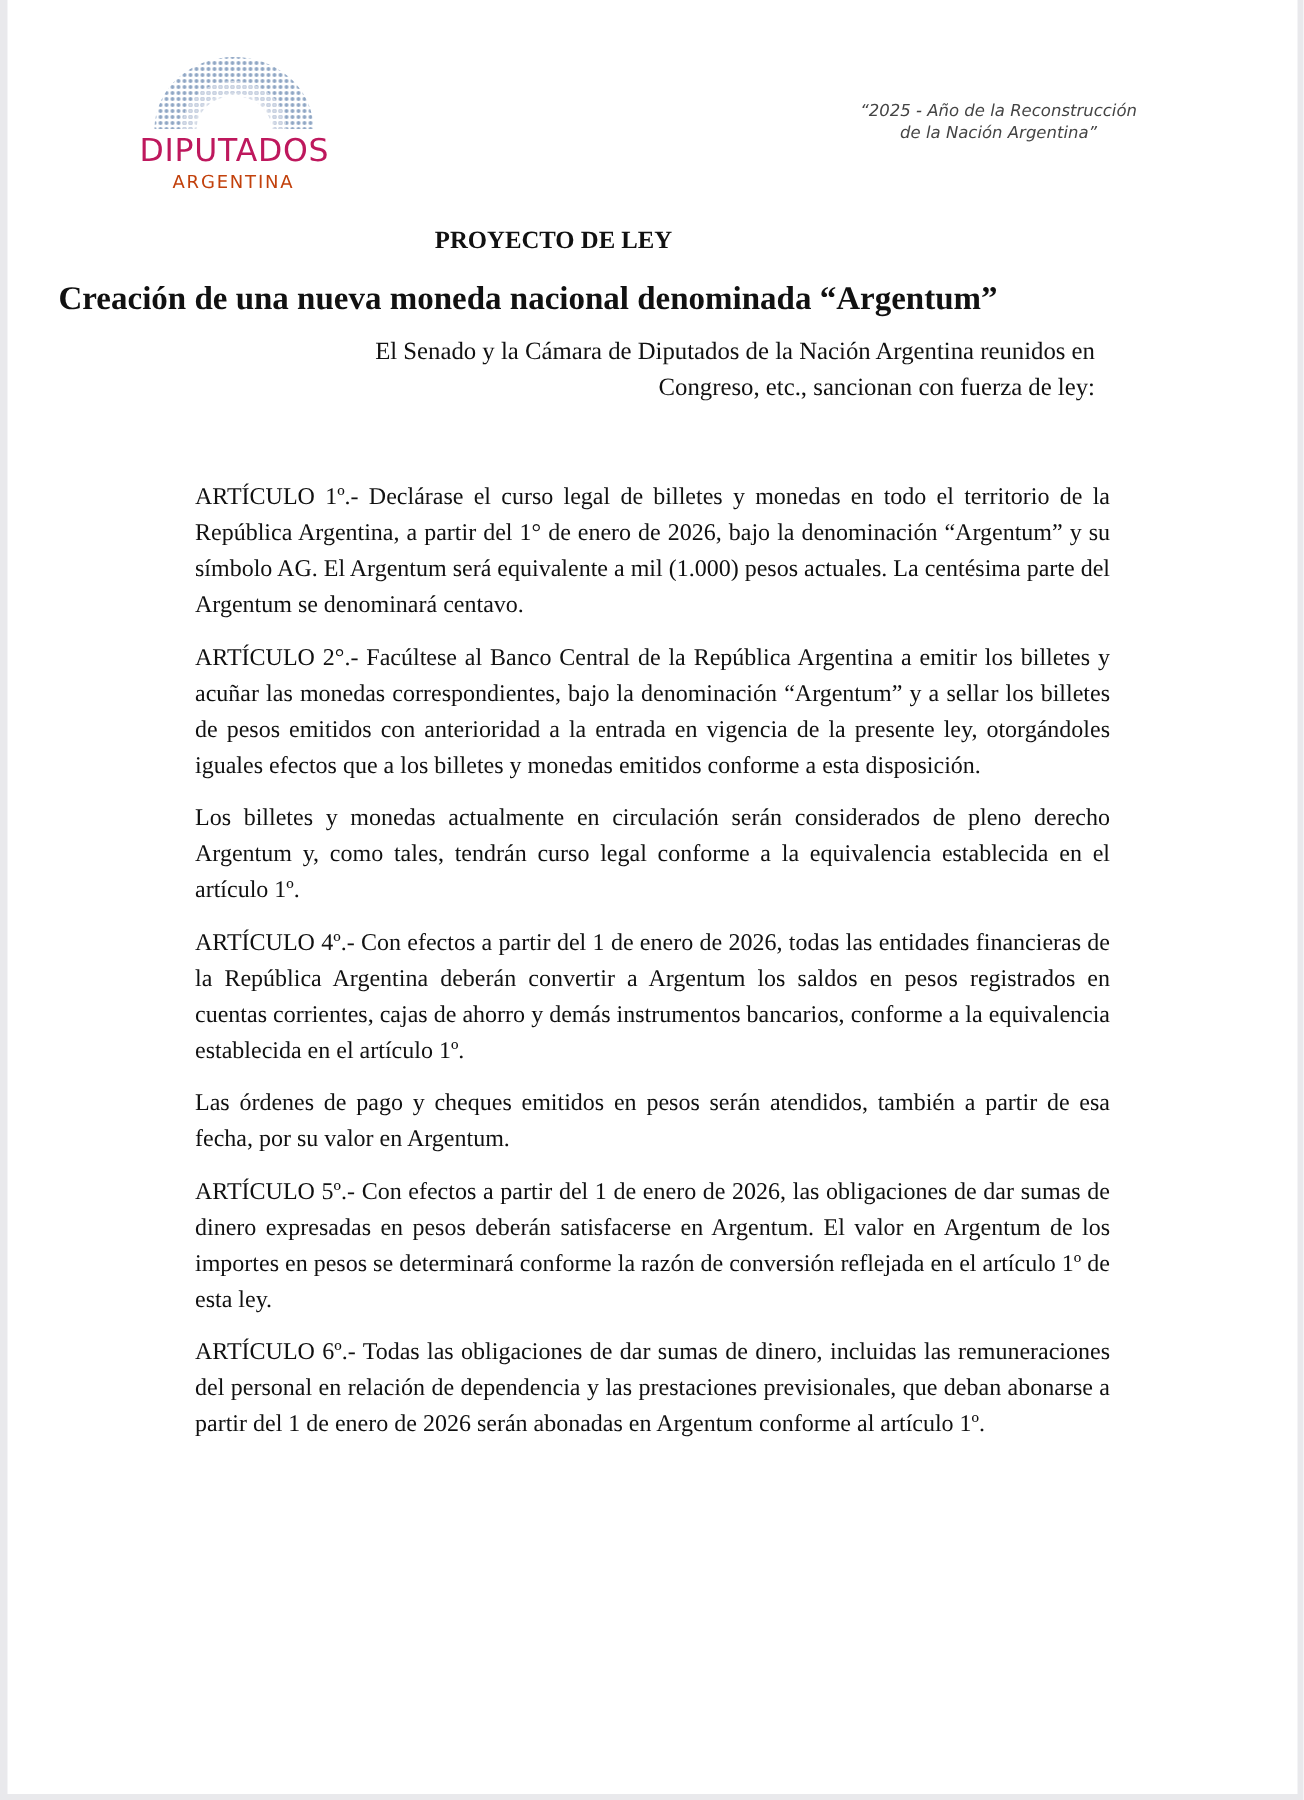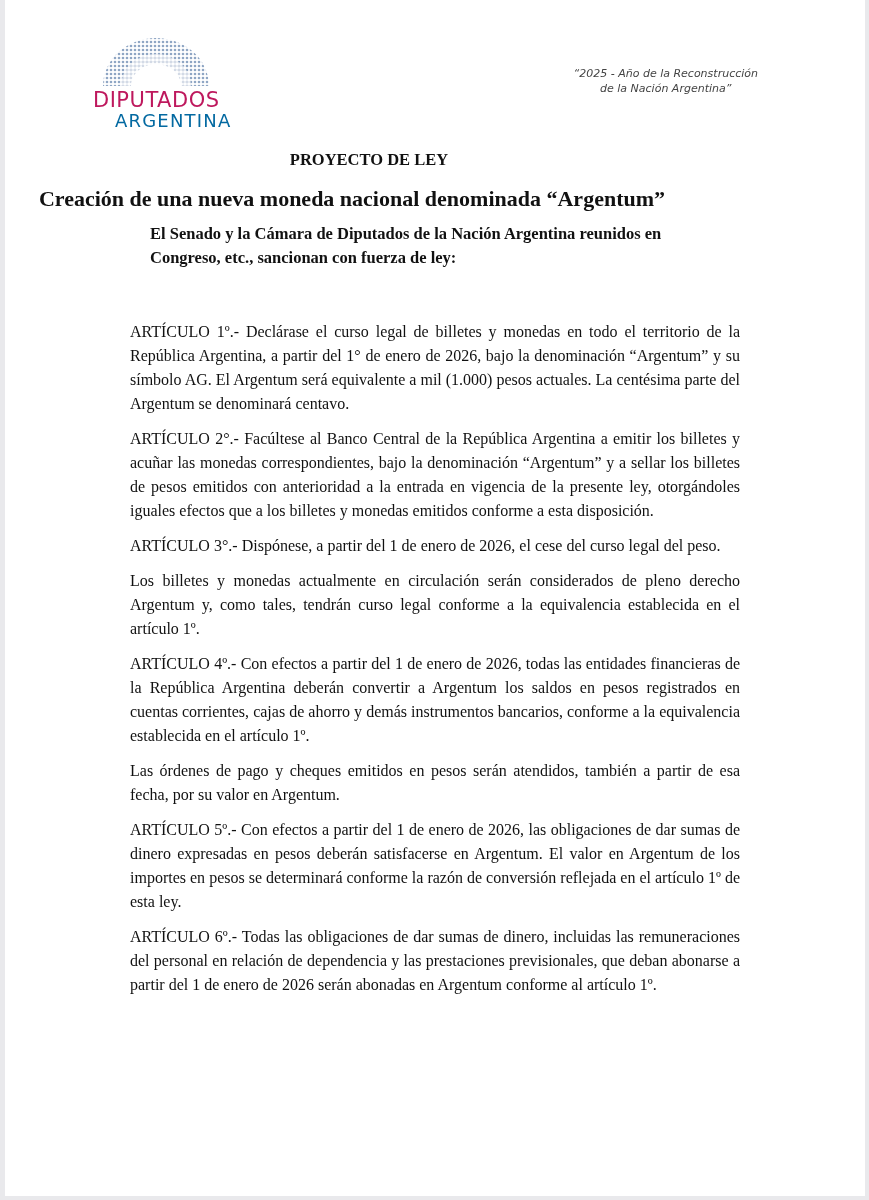--- a/index.html
+++ b/index.html
@@ -1,26 +1,26 @@
 <!DOCTYPE html>
 <html><head>
 <meta charset="utf-8">
 <style>
   html, body { margin:0; padding:0; }
   body { width:869px; height:1200px; background:#e9e9ec; position:relative; overflow:hidden; }
   .page { position:absolute; left:5px; top:0; width:860px; height:1196px; background:#ffffff; }
   .logo { position:absolute; left:93px; top:36px; width:130px; }
   .logo svg { display:block; margin-left:8px; }
   .logo-main { font-family:"DejaVu Sans", sans-serif; font-size:21px; color:#be185d; letter-spacing:0.5px; margin-top:2px; line-height:24px; }
-  .logo-sub { font-family:"DejaVu Sans", sans-serif; font-size:18px; color:#0369a1; letter-spacing:1.2px; margin-left:22px; line-height:18px; }
+  .logo-sub { font-family:"DejaVu Sans", sans-serif; font-size:12px; color:#c2410c; letter-spacing:1.2px; margin-left:22px; line-height:18px; }
   .motto { position:absolute; right:111px; top:66px; text-align:center; font-family:"DejaVu Sans", sans-serif; font-style:italic; font-size:11px; color:#444; line-height:15px; }
   .doc { font-family:"Liberation Serif", serif; color:#111; }
   .h-title { position:absolute; left:0; width:738px; top:150px; text-align:center; font-weight:bold; font-size:16.5px; }
   .h-sub { position:absolute; left:0; width:704px; top:186px; text-align:center; font-weight:bold; font-size:22px; }
-  .h-enact { position:absolute; left:150px; width:580px; top:222px; text-align:left; font-weight:bold; font-size:16.5px; line-height:24px; }
+  .h-enact { position:absolute; left:150px; width:580px; top:222px; text-align:right; font-weight:normal; font-size:16.5px; line-height:24px; }
   .body { position:absolute; left:130px; width:610px; top:320px; font-size:16px; line-height:24px; text-align:justify; }
   .body p { margin:0 0 11px 0; }
 </style>
 </head>
 <body>
 
 <div class="page"></div>
 
 <div class="logo">
   <svg width="110" height="50" viewBox="0 0 110 50">
@@ -48,20 +48,19 @@
   <div class="h-title">PROYECTO DE LEY</div>
   <div class="h-sub">Creación de una nueva moneda nacional denominada “Argentum”</div>
   <div class="h-enact">
     <div>El Senado y la Cámara de Diputados de la Nación Argentina reunidos en</div>
     <div>Congreso, etc., sancionan con fuerza de ley:</div>
   </div>
 
   <div class="body">
     <p>ARTÍCULO 1º.- Declárase el curso legal de billetes y monedas en todo el territorio de la República Argentina, a partir del 1° de enero de 2026, bajo la denominación “Argentum” y su símbolo AG. El Argentum será equivalente a mil (1.000) pesos actuales. La centésima parte del Argentum se denominará centavo.</p>
     <p>ARTÍCULO 2°.- Facúltese al Banco Central de la República Argentina a emitir los billetes y acuñar las monedas correspondientes, bajo la denominación “Argentum” y a sellar los billetes de pesos emitidos con anterioridad a la entrada en vigencia de la presente ley, otorgándoles iguales efectos que a los billetes y monedas emitidos conforme a esta disposición.</p>
-    <p>ARTÍCULO 3°.- Dispónese, a partir del 1 de enero de 2026, el cese del curso legal del peso.</p>
     <p>Los billetes y monedas actualmente en circulación serán considerados de pleno derecho Argentum y, como tales, tendrán curso legal conforme a la equivalencia establecida en el artículo 1º.</p>
     <p>ARTÍCULO 4º.- Con efectos a partir del 1 de enero de 2026, todas las entidades financieras de la República Argentina deberán convertir a Argentum los saldos en pesos registrados en cuentas corrientes, cajas de ahorro y demás instrumentos bancarios, conforme a la equivalencia establecida en el artículo 1º.</p>
     <p>Las órdenes de pago y cheques emitidos en pesos serán atendidos, también a partir de esa fecha, por su valor en Argentum.</p>
     <p>ARTÍCULO 5º.- Con efectos a partir del 1 de enero de 2026, las obligaciones de dar sumas de dinero expresadas en pesos deberán satisfacerse en Argentum. El valor en Argentum de los importes en pesos se determinará conforme la razón de conversión reflejada en el artículo 1º de esta ley.</p>
     <p>ARTÍCULO 6º.- Todas las obligaciones de dar sumas de dinero, incluidas las remuneraciones del personal en relación de dependencia y las prestaciones previsionales, que deban abonarse a partir del 1 de enero de 2026 serán abonadas en Argentum conforme al artículo 1º.</p>
   </div>
 </div>
 
 </body></html>

